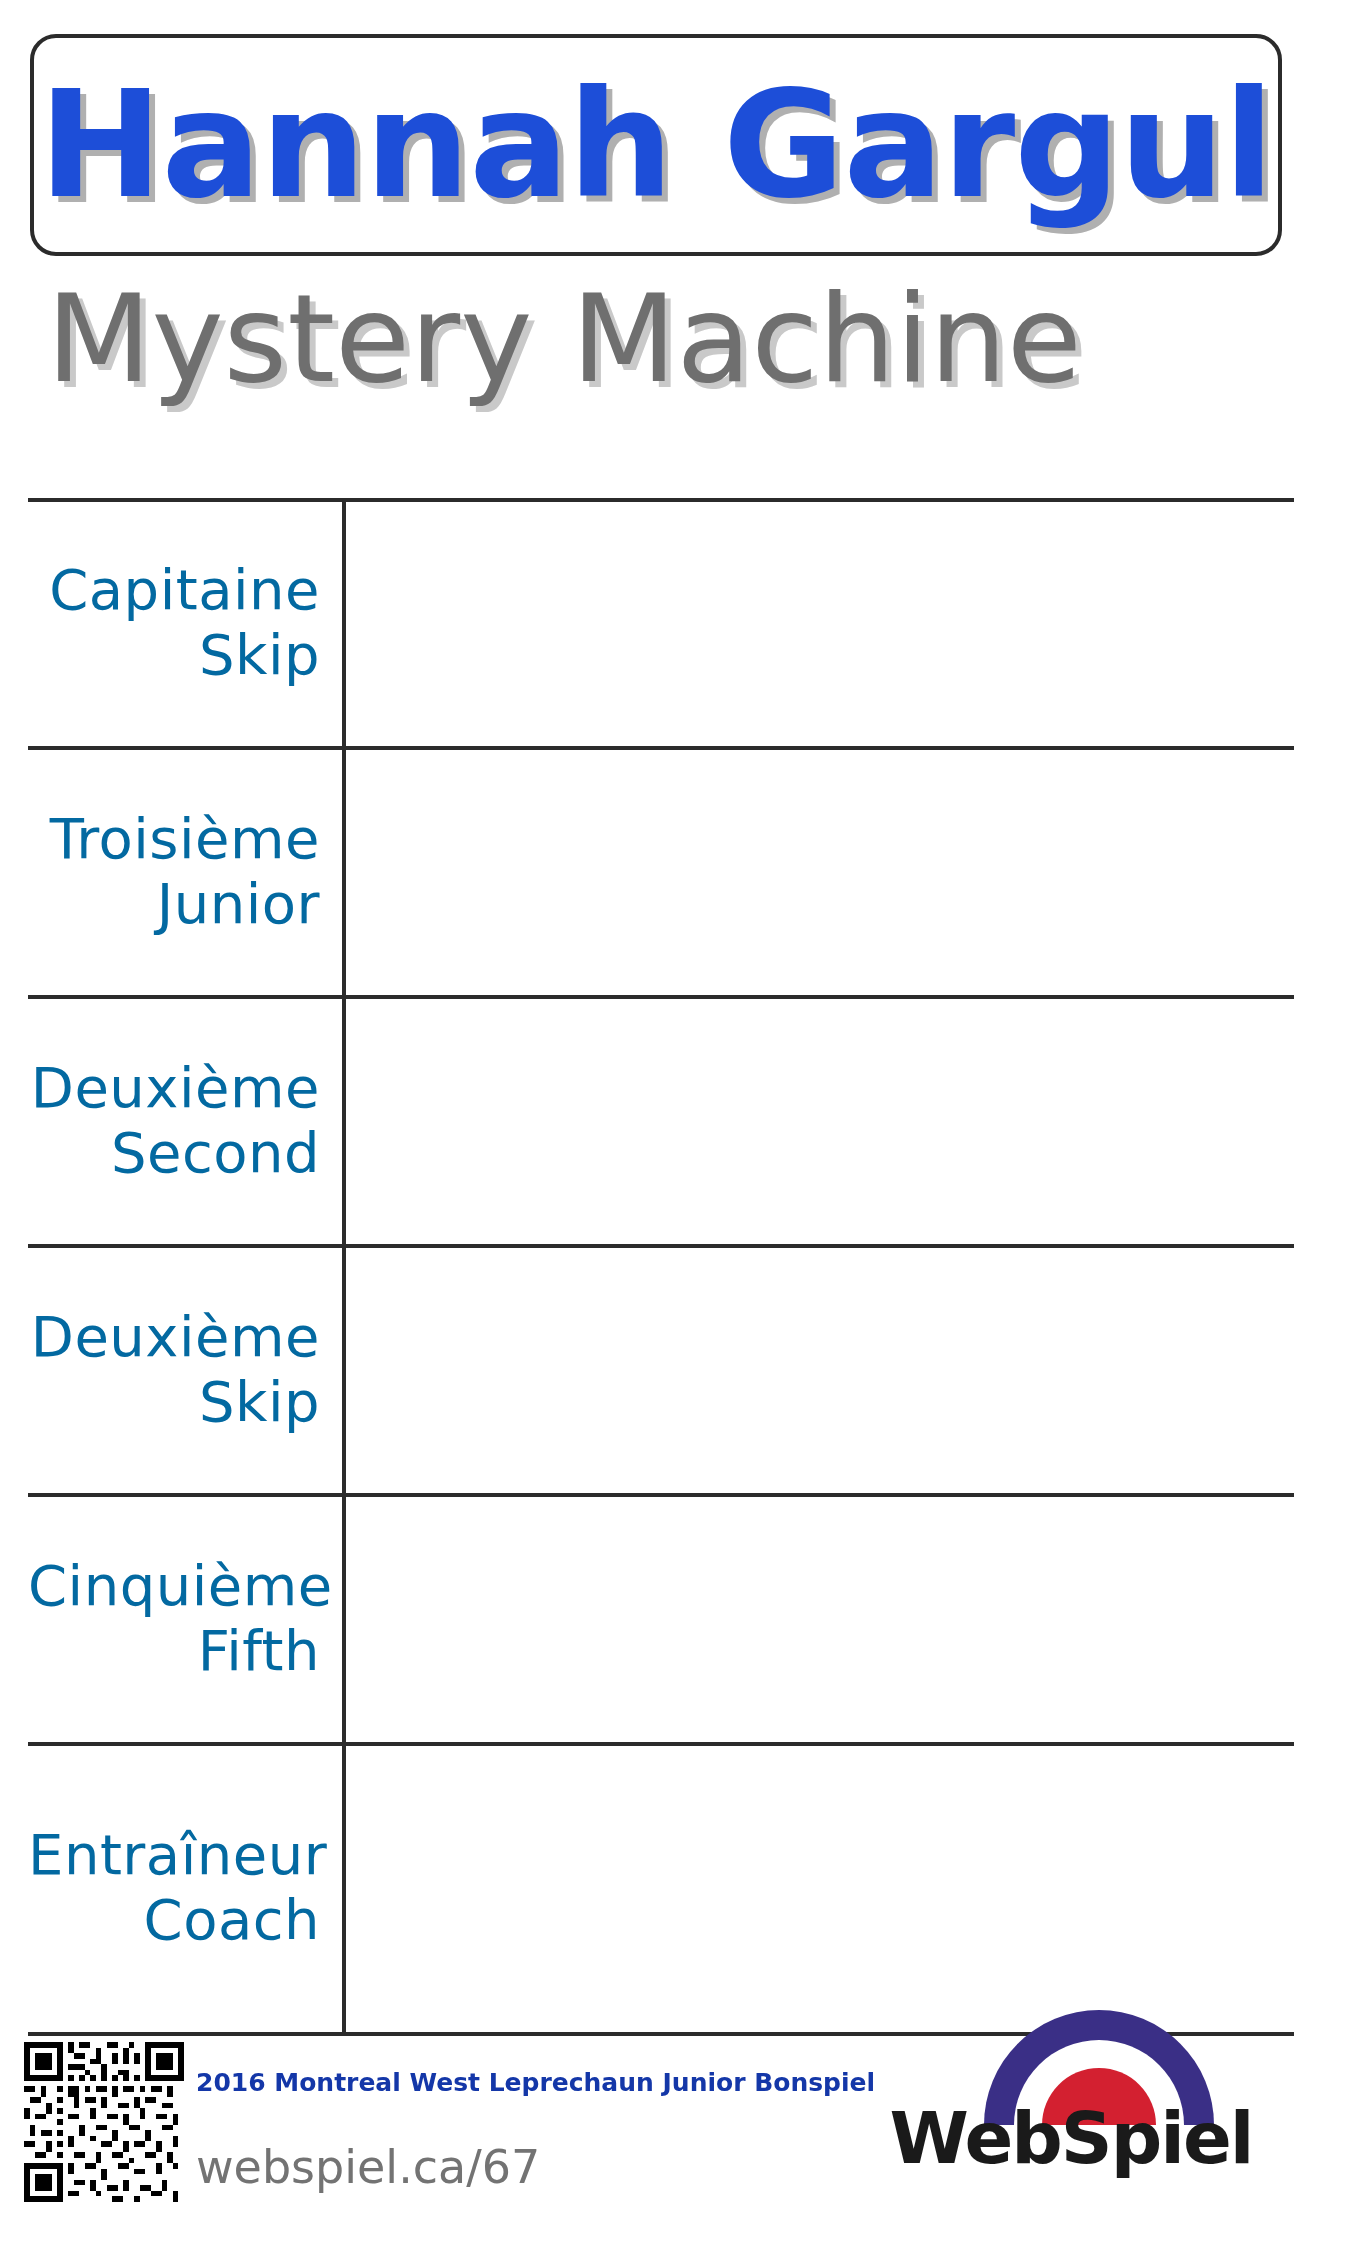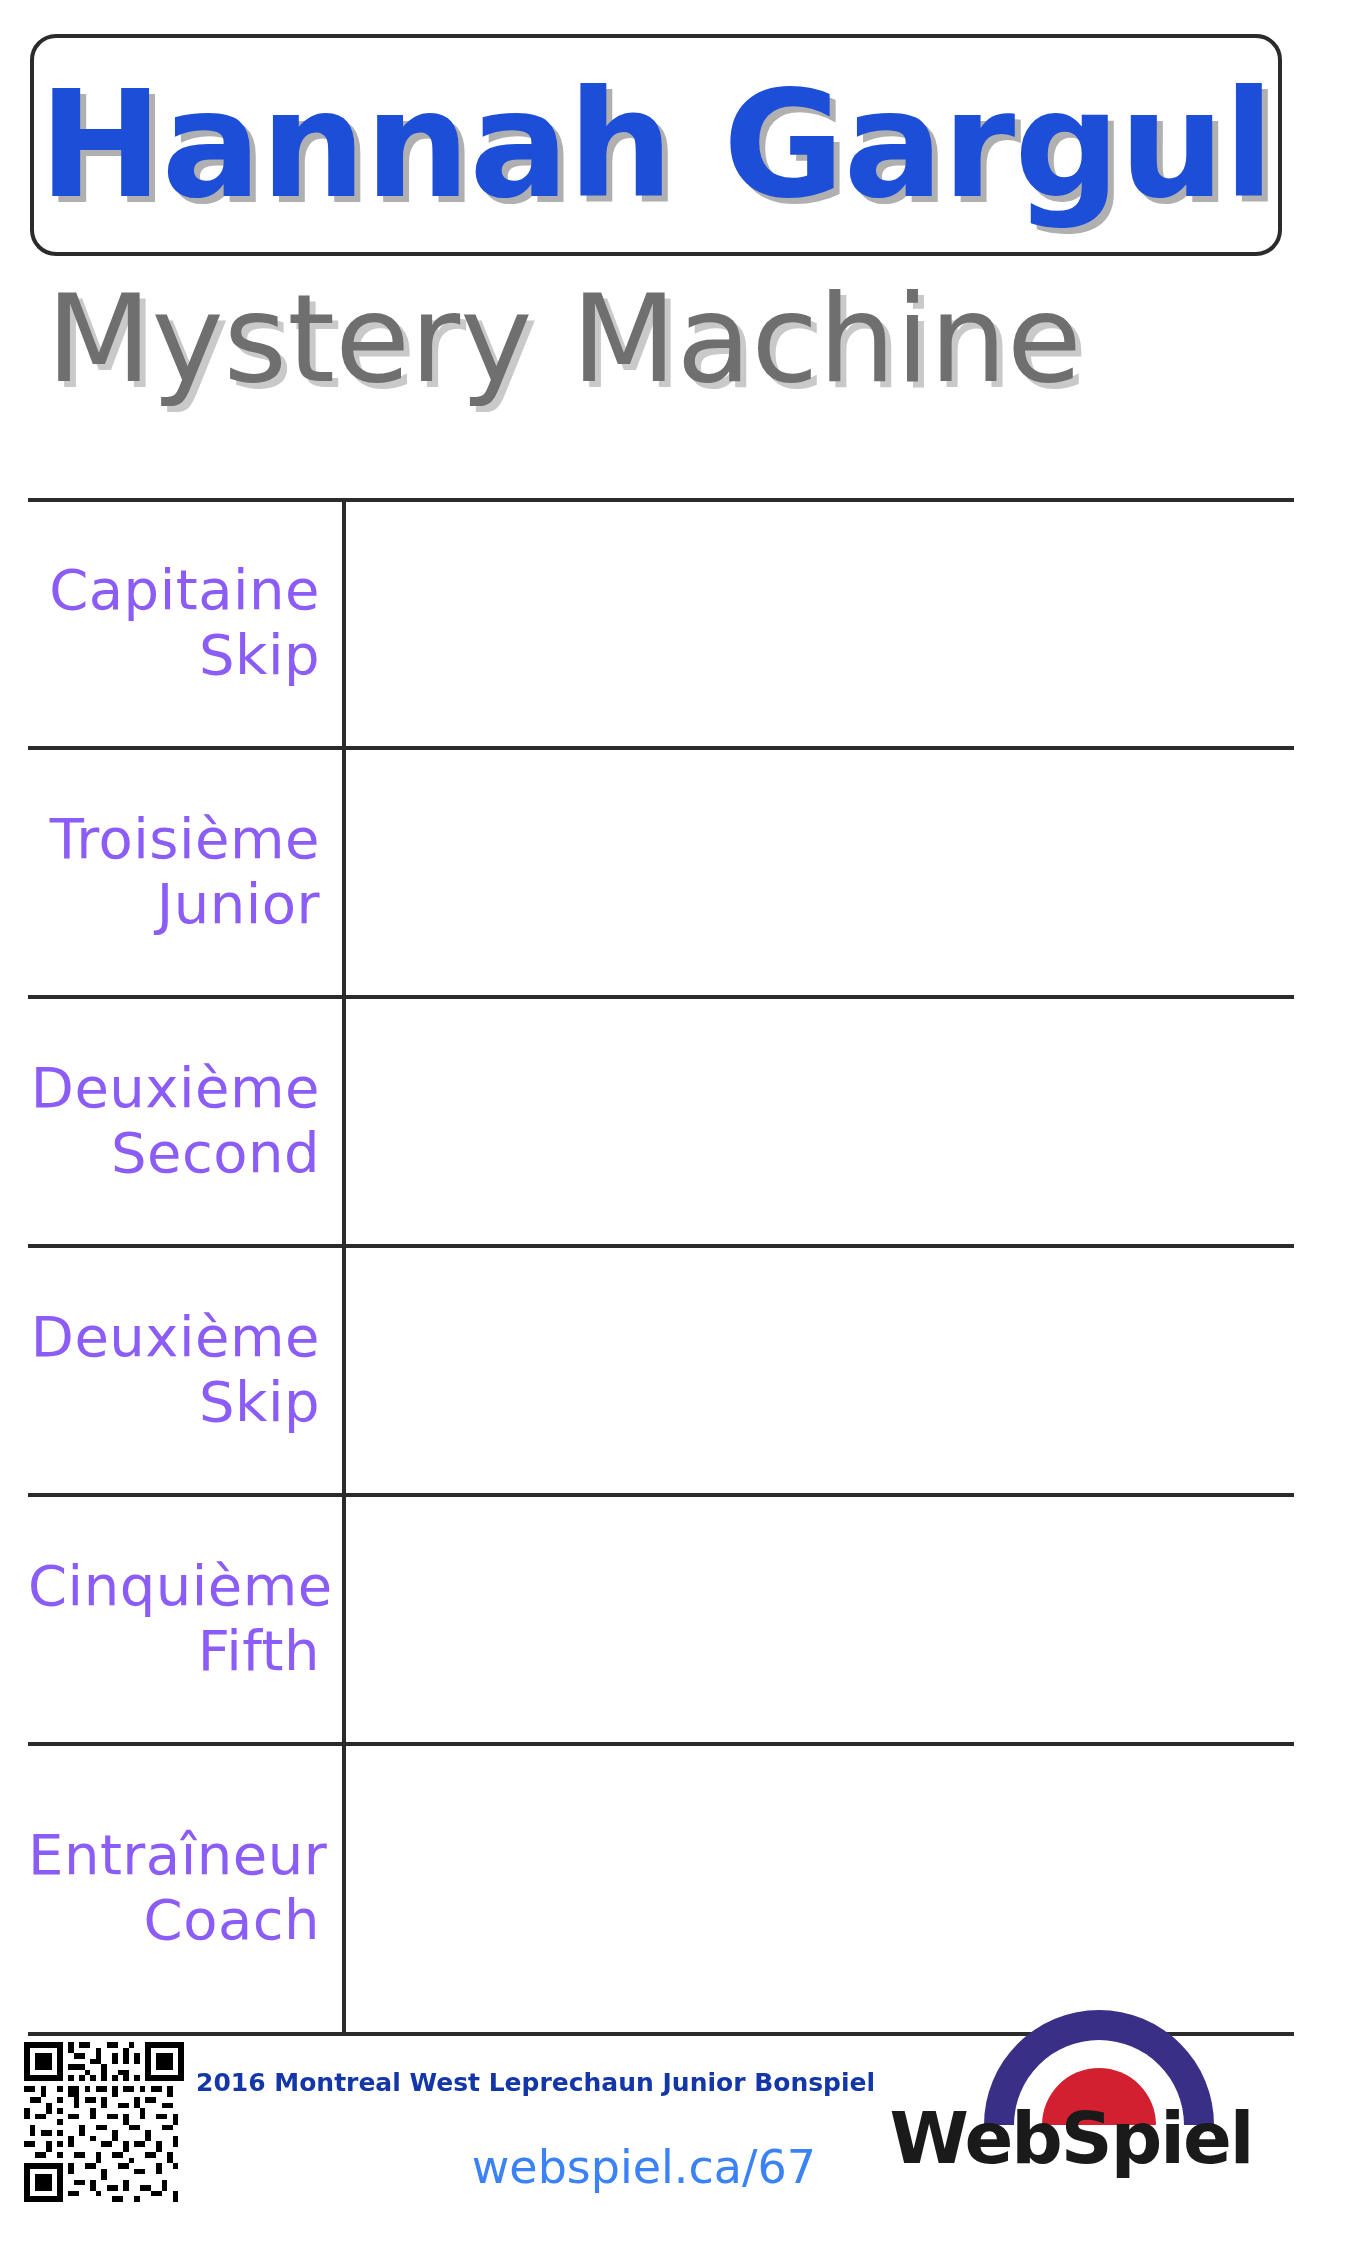--- a/index.html
+++ b/index.html
@@ -99,21 +99,21 @@
   .pos-cell {
     width: 314px;
     text-align: right;
     padding-right: 22px !important;
     box-sizing: border-box;
   }
   .pos-fr, .pos-en {
     font-family: "DejaVu Sans", sans-serif;
     font-size: 56px;
     line-height: 1.16;
-    color: #8b5cf6;
+    color: #0369a1;
     white-space: nowrap;
     letter-spacing: 0.5px;
   }
   .value-cell {
     width: 952px;
   }
   .value-text {
     font-family: "DejaVu Sans", sans-serif;
     font-size: 56px;
     color: #1a1a1a;
@@ -141,24 +141,24 @@
     font-size: 25px;
     font-weight: bold;
     color: #1437a8;
     white-space: nowrap;
   }
   .footer-url {
     position: absolute;
     left: 196px;
     top: 2140px;
     width: 620px;
-    text-align: right;
+    text-align: left;
     font-family: "DejaVu Sans", sans-serif;
     font-size: 46px;
-    color: #3b82f6;
+    color: #737373;
     white-space: nowrap;
   }
 
   .logo {
     position: absolute;
     left: 836px;
     top: 2010px;
     width: 470px;
     height: 212px;
   }

